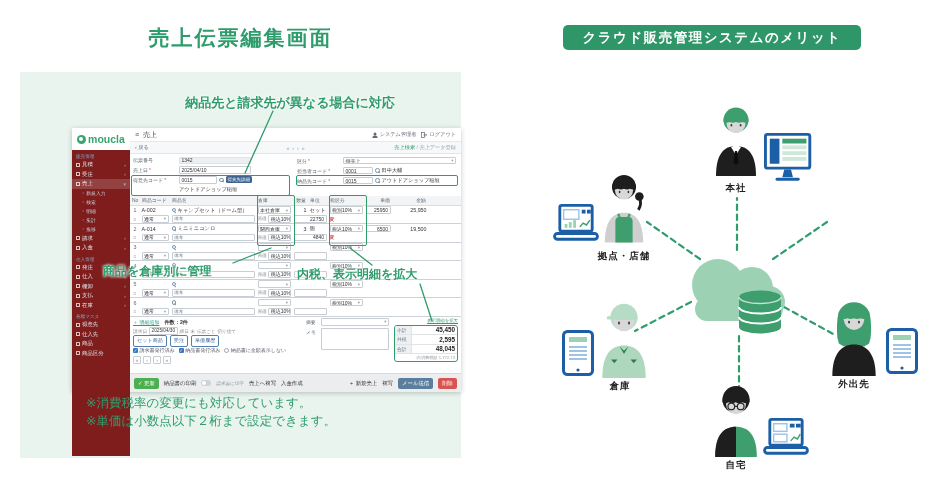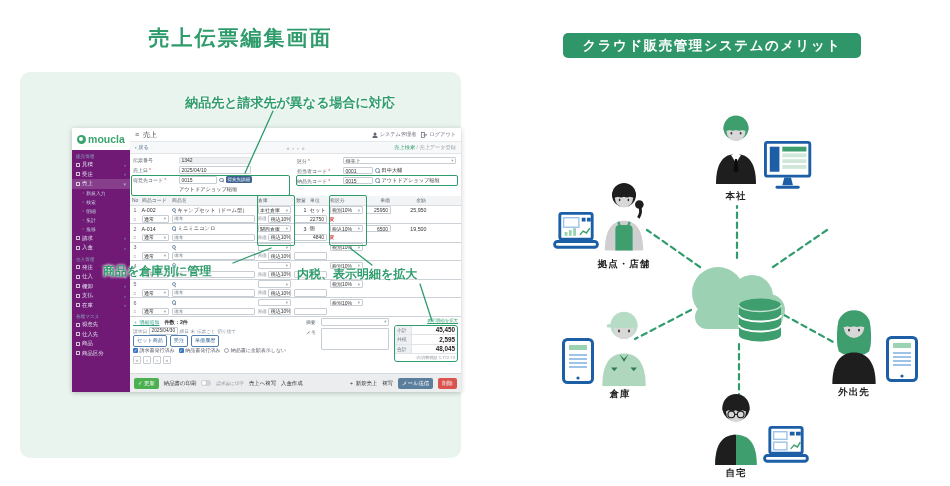--- a/index.html
+++ b/index.html
@@ -1,29 +1,29 @@
 <!DOCTYPE html>
 <html><head>
 <meta charset="utf-8">
 <style>
 *{margin:0;padding:0;box-sizing:border-box}
 html,body{width:950px;height:486px;background:#fff;font-family:"Liberation Sans","DejaVu Sans",sans-serif;overflow:hidden}
 #canvas{position:relative;width:950px;height:486px;background:#fff}
 
 .left-title{position:absolute;left:20px;top:24px;width:441px;text-align:center;font-size:21px;font-weight:bold;color:#2f9c6c;letter-spacing:2px}
-.panel{position:absolute;left:20px;top:72px;width:441px;height:386px;background:#e9f4ee;border-radius:10px}
+.panel{position:absolute;left:20px;top:72px;width:441px;height:386px;background:#e9f4ee;border-radius:0}
 .annot{position:absolute;color:#2f9c6c;font-weight:bold;z-index:7;white-space:nowrap;text-shadow:0 0 3px #fff,0 0 3px #fff}
 .annot-top{left:130px;top:22px;width:280px;text-align:center;font-size:13px}
 .annot-wh{left:83px;top:191px;font-size:12px}
 .annot-tax{left:277px;top:194px;font-size:12px}
 .annot-lines{position:absolute;left:0;top:0;width:441px;height:386px;z-index:6;pointer-events:none}
 .footnotes{position:absolute;left:66px;top:322px;color:#2f9c6c;font-size:12.5px;font-weight:500;line-height:18px;z-index:3}
 
 .app{position:absolute;left:52px;top:56px;width:389px;height:264px;background:#fff;box-shadow:0 1px 5px rgba(0,0,0,.22);font-size:5.5px;color:#333;z-index:2;white-space:nowrap}
-.sidebar{position:absolute;left:0;top:0;width:58px;height:264px;background:#701a75}
+.sidebar{position:absolute;left:0;top:0;width:58px;height:328px;background:#7f1d1d}
 .logo{height:22px;background:#fff;display:flex;align-items:center;justify-content:center;gap:2px}
 .logo-mark{width:9px;height:9px;border-radius:50%;background:#3aa36f;position:relative}
 .logo-mark::after{content:"";position:absolute;left:2px;top:2px;width:4px;height:4px;border-radius:50%;background:#fff}
 .logo-text{color:#3aa36f;font-weight:bold;font-size:10.5px}
 .sb-header{color:#8ba3c0;font-size:4.6px;padding:4px 4px 1px}
 .sb-item{display:flex;align-items:center;gap:2px;padding:0 4px;height:9.5px;color:#e2e9f1;font-size:5.4px}
 .sb-item.active{background:rgba(255,255,255,.16)}
 .sb-ico{width:4px;height:4px;border:0.6px solid rgba(255,255,255,.75);border-radius:0.5px;flex:none}
 .sb-label{flex:1}
 .sb-chev{color:#9db2ca;font-size:5px}
@@ -99,21 +99,21 @@
 .abar{position:absolute;left:0;bottom:0;right:0;height:19px;background:#ebedee;border-top:1px solid #d8dbdd;display:flex;align-items:center;padding:0 4px;gap:5px;font-size:5.4px}
 .btn-green{background:#4caf50;color:#fff;border:none;border-radius:2px;padding:2px 4px;font-size:5.4px}
 .txtbtn{color:#333;font-weight:500;background:none;border:none;font-size:5.4px}
 .tgl{width:10px;height:5.5px;background:#cdd3d8;border-radius:3px;position:relative;flex:none}
 .tgl::after{content:"";position:absolute;left:0.8px;top:0.8px;width:4px;height:4px;background:#fff;border-radius:50%}
 .tgl-lab{color:#8a949c;font-size:4.6px}
 .spacer{flex:1}
 .btn-slate{background:#5b7e9d;color:#fff;border:none;border-radius:2px;padding:2px 4px;font-size:5.4px}
 .btn-red{background:#d9534f;color:#fff;border:none;border-radius:2px;padding:2px 4px;font-size:5.4px}
 
-.right{position:absolute;left:475px;top:8px;width:475px;height:402px}
+.right{position:absolute;left:475px;top:0;width:475px;height:402px}
 .banner{position:absolute;left:88px;top:25px;width:298px;height:25px;background:#2e9668;border-radius:5px;display:flex;align-items:center;justify-content:center;color:#fff;font-weight:bold;font-size:13.5px;letter-spacing:1.5px}
 .subtitle{position:absolute;left:0;top:58px;width:475px;text-align:center;font-size:18px;color:#333;letter-spacing:3px;font-weight:500}
 .diagram-svg{position:absolute;left:0;top:0;width:475px;height:486px}
 .node{position:absolute}
 .node .nlabel{position:absolute;text-align:center;font-size:9.5px;font-weight:bold;color:#222;letter-spacing:1px;white-space:nowrap}
 .node svg{position:absolute}
 </style>
 </head>
 <body>
 
@@ -762,20 +762,24 @@
           <button class="btn-red">削除</button>
         </div>
       </div>
 
       <div class="hl-box" style="left:59px;top:46.5px;width:159px;height:21.5px"></div>
       <div class="hl-box" style="left:224px;top:47px;width:162px;height:11px"></div>
       <div class="hl-box" style="left:185px;top:67px;width:38px;height:51px"></div>
       <div class="hl-box" style="left:257px;top:67px;width:38px;height:51px"></div>
     </div>
 
+    <div class="footnotes">
+      <div>※消費税率の変更にも対応しています。</div>
+      <div>※単価は小数点以下２桁まで設定できます。</div>
+    </div>
   </div>
 
   <div class="right">
     <div class="banner">クラウド販売管理システムのメリット</div>
 
     <svg class="diagram-svg" viewBox="0 0 475 486">
       <g stroke="#2f9c6c" stroke-width="2.2" stroke-dasharray="5.5 4.5" stroke-linecap="round">
         <line x1="262" y1="250" x2="262" y2="198"></line>
         <line x1="225" y1="259" x2="172" y2="222"></line>
         <line x1="298" y1="259" x2="352" y2="222"></line>

